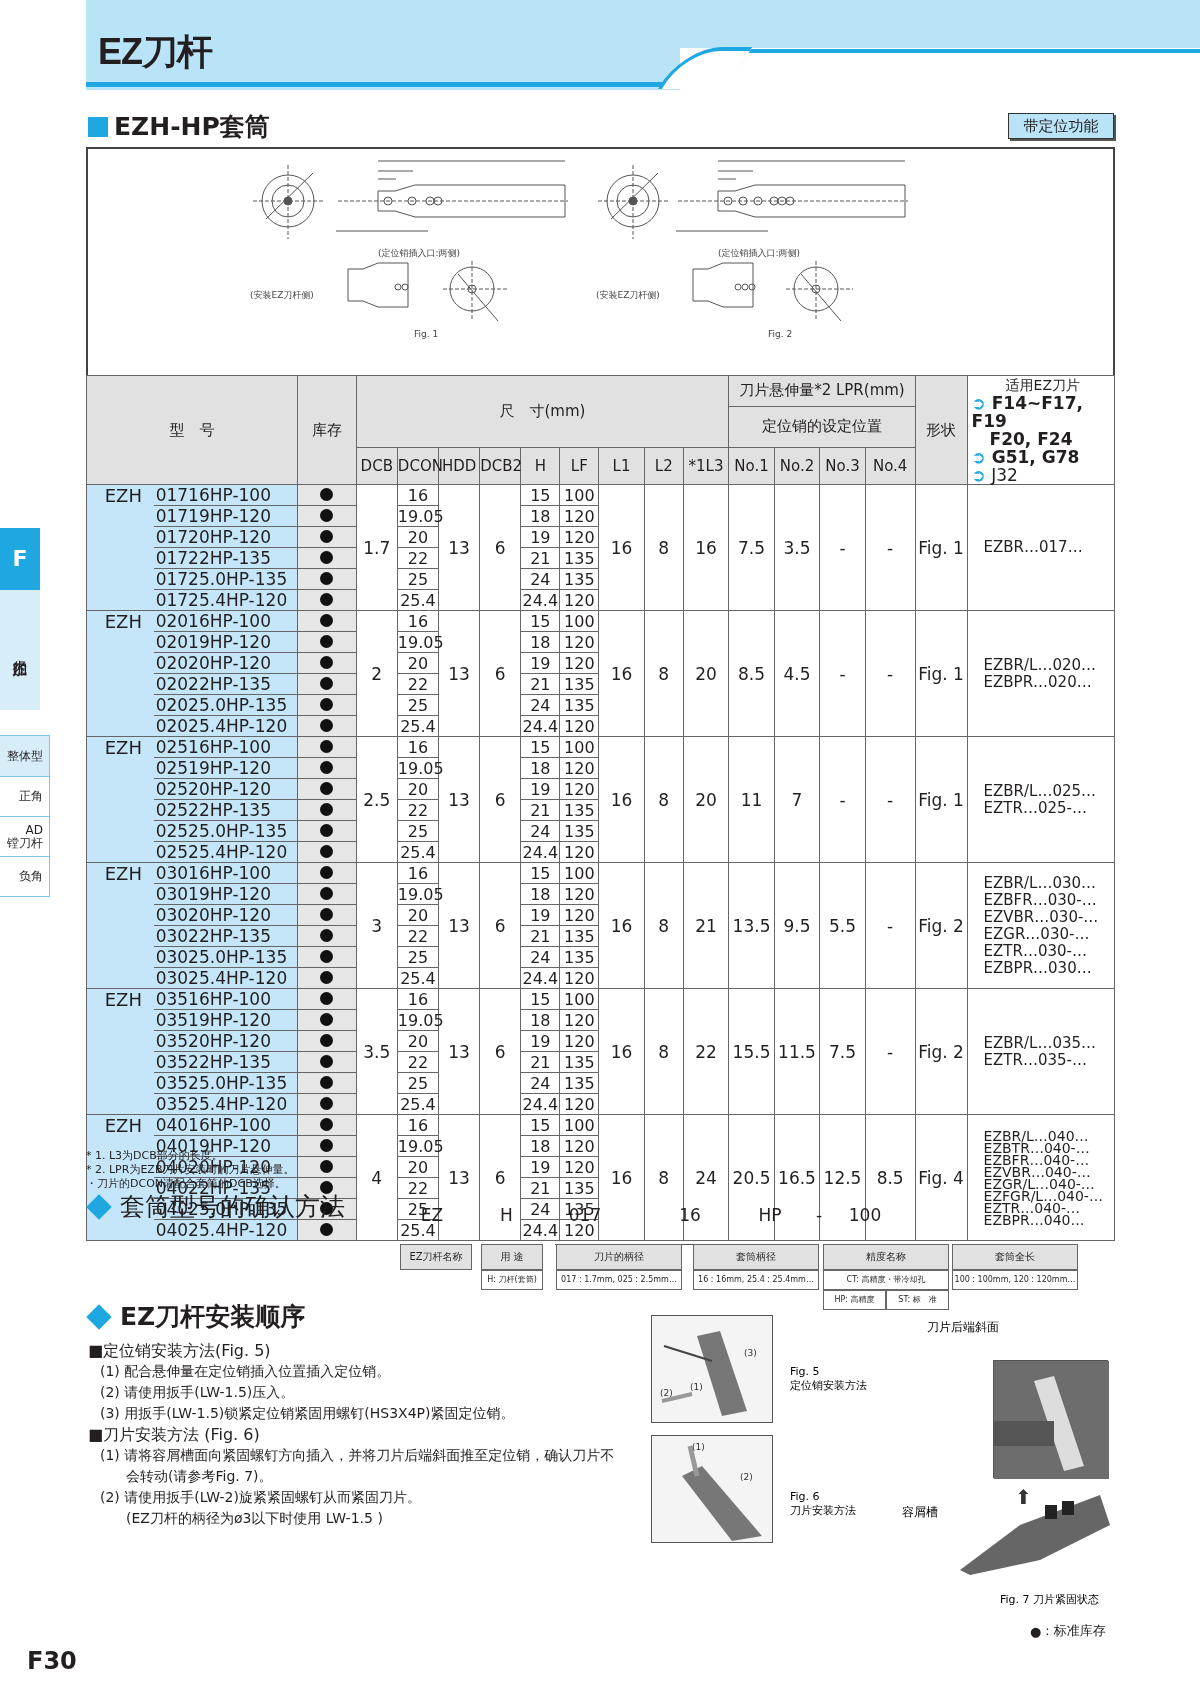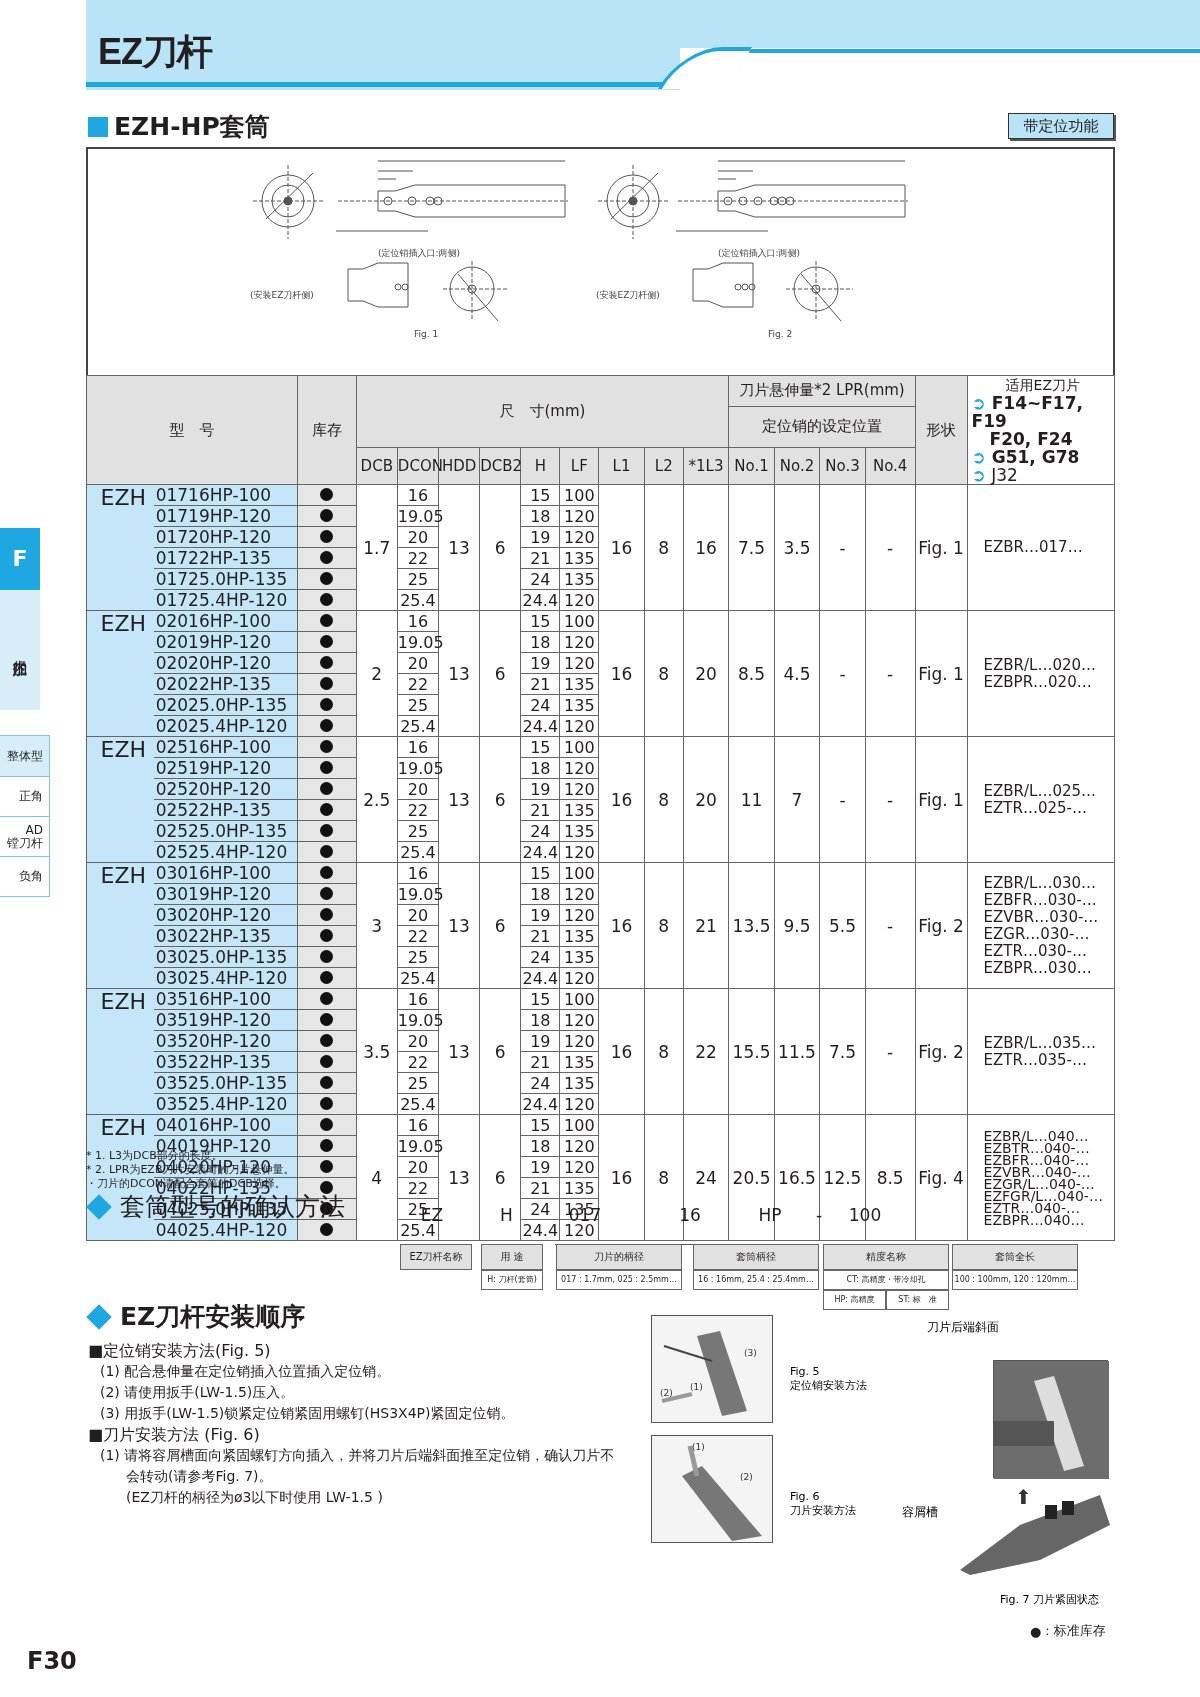--- a/index.html
+++ b/index.html
@@ -15,21 +15,21 @@
   .badge{position:absolute;left:1008px;top:113px;width:106px;height:26px;background:#b9e3f6;border:1px solid #333;box-shadow:2px 2px 0 #555;font-size:15px;text-align:center;line-height:24px}
   .draw{position:absolute;left:86px;top:147px;width:1029px;height:228px;border:2px solid #444;border-bottom:none}
   .draw svg{position:absolute;left:0;top:0}
   .dlabel{position:absolute;font-size:9px;color:#444}
   table.spec{position:absolute;left:86px;top:375px;width:1029px;border-collapse:collapse;table-layout:fixed;font-family:"DejaVu Sans",sans-serif}
   table.spec td,table.spec th{border:1px solid #666;padding:0;text-align:center;font-weight:normal;vertical-align:middle}
   table.spec thead th{background:#e1e1e1;font-size:15px}
   .model{background:#c4e6f8}
   .stock{background:#e6e6e6}
   .m-row{height:18.6px;font-size:17px}
-  .ezh{font-weight:bold;text-align:center;padding-left:6px!important;vertical-align:top!important;font-size:22px;border-right:none!important}
+  .ezh{font-weight:bold;text-align:center;padding-left:6px!important;vertical-align:top!important;font-size:18px;border-right:none!important}
   .mcode{font-weight:bold;font-size:17px;text-align:left!important;padding-left:2px!important;border-left:none!important;line-height:17px}
   .dot{display:inline-block;width:13px;height:13px;border-radius:50%;background:#111}
   .big{font-size:17px}
   .blades{text-align:left!important;padding-left:16px!important;font-size:15px;line-height:17px}
   .blades.dense{line-height:12px;font-size:14px}
   .side-f{position:absolute;left:0;top:528px;width:40px;height:62px;background:#1ea7e0;color:#fff;font-size:22px;font-weight:bold;text-align:center;line-height:62px}
   .side-mid{position:absolute;left:0;top:590px;width:40px;height:120px;background:#d7eef9;font-size:15px;writing-mode:vertical-rl;text-align:center;line-height:40px;letter-spacing:1px}
   .side-tabs{position:absolute;left:0;top:735px;width:50px;border:1px solid #7fc4e6;border-left:none}
   .side-tab{height:40px;border-top:1px solid #7fc4e6;font-size:12px;display:flex;align-items:center;justify-content:flex-end;padding-right:6px;text-align:right;line-height:13px}
   .side-tab:first-child{border-top:none;background:#d7eef9}
@@ -598,20 +598,21 @@
   <span>EZ刀杆安装顺序</span>
 </div>
 <div class="install">
   <div>■定位销安装方法(Fig. 5)</div>
   <div class="ind">(1) 配合悬伸量在定位销插入位置插入定位销。</div>
   <div class="ind">(2) 请使用扳手(LW-1.5)压入。</div>
   <div class="ind">(3) 用扳手(LW-1.5)锁紧定位销紧固用螺钉(HS3X4P)紧固定位销。</div>
   <div>■刀片安装方法 (Fig. 6)</div>
   <div class="ind">(1) 请将容屑槽面向紧固螺钉方向插入，并将刀片后端斜面推至定位销，确认刀片不</div>
   <div class="ind2">会转动(请参考Fig. 7)。</div>
+  <div class="ind">(2) 请使用扳手(LW-2)旋紧紧固螺钉从而紧固刀片。</div>
   <div class="ind2">(EZ刀杆的柄径为ø3以下时使用 LW-1.5 )</div>
 </div>
 
 <div class="fig" style="left:651px;top:1315px;width:122px;height:108px">
   <svg width="122" height="108">
     <path d="M45 20 L70 100 L95 95 L68 15 Z" fill="#777"></path>
     <line x1="12" y1="30" x2="60" y2="45" stroke="#444" stroke-width="2"></line>
     <path d="M10 85 L40 78" stroke="#999" stroke-width="4"></path>
     <text x="8" y="80" font-size="9" fill="#333">(2)</text>
     <text x="38" y="74" font-size="9" fill="#333">(1)</text>

